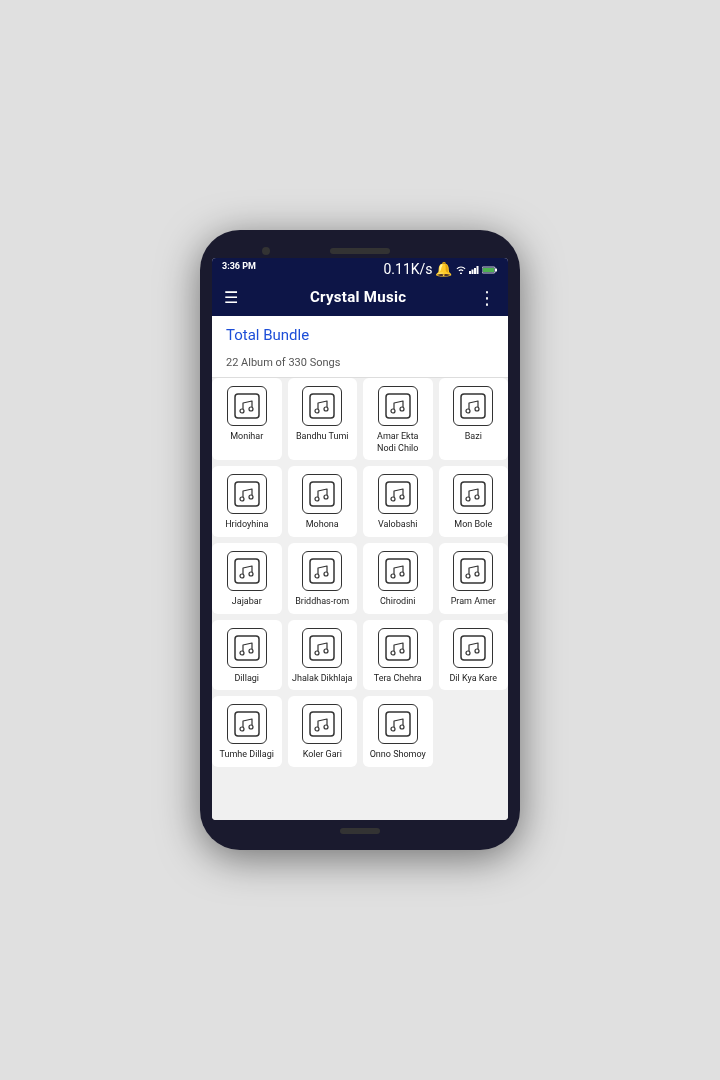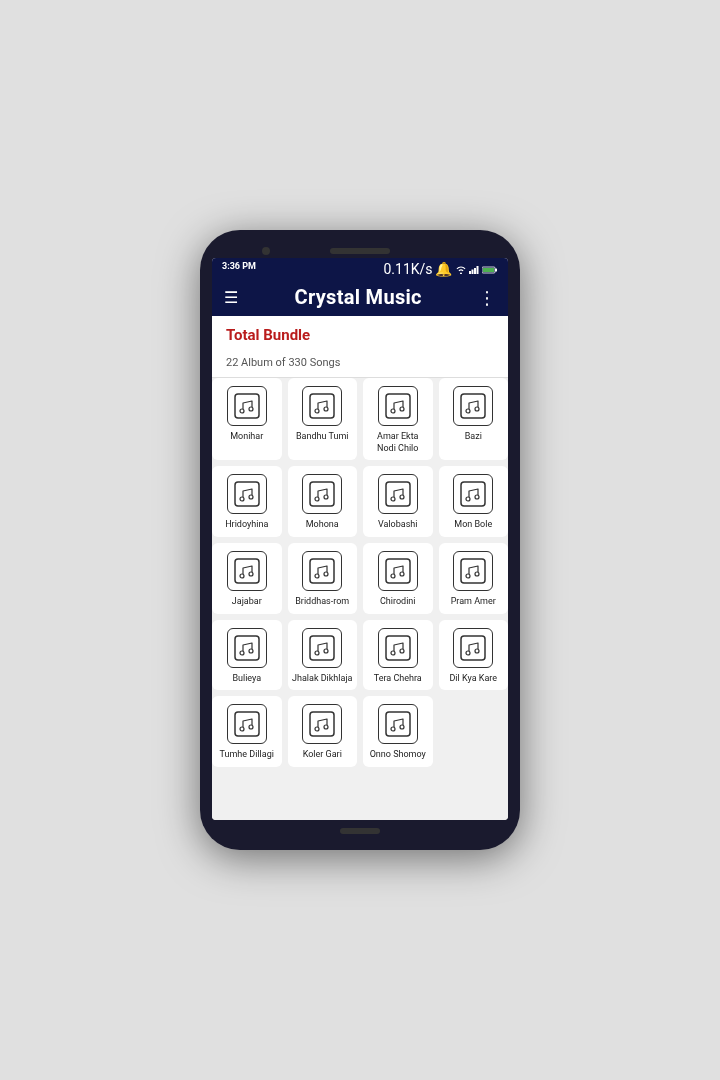--- a/index.html
+++ b/index.html
@@ -71,41 +71,41 @@
     .app-bar {
       background: #0d1547;
       color: white;
       padding: 8px 12px;
       display: flex;
       align-items: center;
       justify-content: space-between;
       height: 38px;
     }
     .app-bar-title {
-      font-size: 20px;
+      font-size: 15px;
       font-weight: bold;
       color: white;
       letter-spacing: 0.3px;
     }
 
     .content-area {
       flex: 1;
       overflow-y: auto;
       background: #f0f0f0;
     }
 
     .bundle-header {
       background: white;
       padding: 10px 14px 8px 14px;
       border-bottom: 1px solid #ddd;
     }
     .bundle-title {
       font-size: 15px;
-      font-weight: bold;
-      color: #b91c1c;
+      font-weight: normal;
+      color: #1d4ed8;
     }
     .bundle-subtitle {
       font-size: 11px;
       color: #555;
       margin-top: 12px;
     }
 
     .album-grid {
       display: grid;
       grid-template-columns: repeat(4, 1fr);
@@ -352,21 +352,21 @@
           </div>
           <div class="album-item">
             <div class="album-icon">
               <svg viewBox="0 0 28 28" fill="none" xmlns="http://www.w3.org/2000/svg">
     <rect x="2" y="2" width="24" height="24" rx="3" stroke="#333" stroke-width="1.5" fill="white"></rect>
     <path d="M10 19v-8l9-2v8" stroke="#333" stroke-width="1.2" stroke-linecap="round" stroke-linejoin="round"></path>
     <circle cx="9" cy="19" r="2" stroke="#333" stroke-width="1.2" fill="white"></circle>
     <circle cx="18" cy="17" r="2" stroke="#333" stroke-width="1.2" fill="white"></circle>
   </svg>
             </div>
-            <div class="album-label">Bulieya</div>
+            <div class="album-label">Dillagi</div>
           </div>
           <div class="album-item">
             <div class="album-icon">
               <svg viewBox="0 0 28 28" fill="none" xmlns="http://www.w3.org/2000/svg">
     <rect x="2" y="2" width="24" height="24" rx="3" stroke="#333" stroke-width="1.5" fill="white"></rect>
     <path d="M10 19v-8l9-2v8" stroke="#333" stroke-width="1.2" stroke-linecap="round" stroke-linejoin="round"></path>
     <circle cx="9" cy="19" r="2" stroke="#333" stroke-width="1.2" fill="white"></circle>
     <circle cx="18" cy="17" r="2" stroke="#333" stroke-width="1.2" fill="white"></circle>
   </svg>
             </div>

